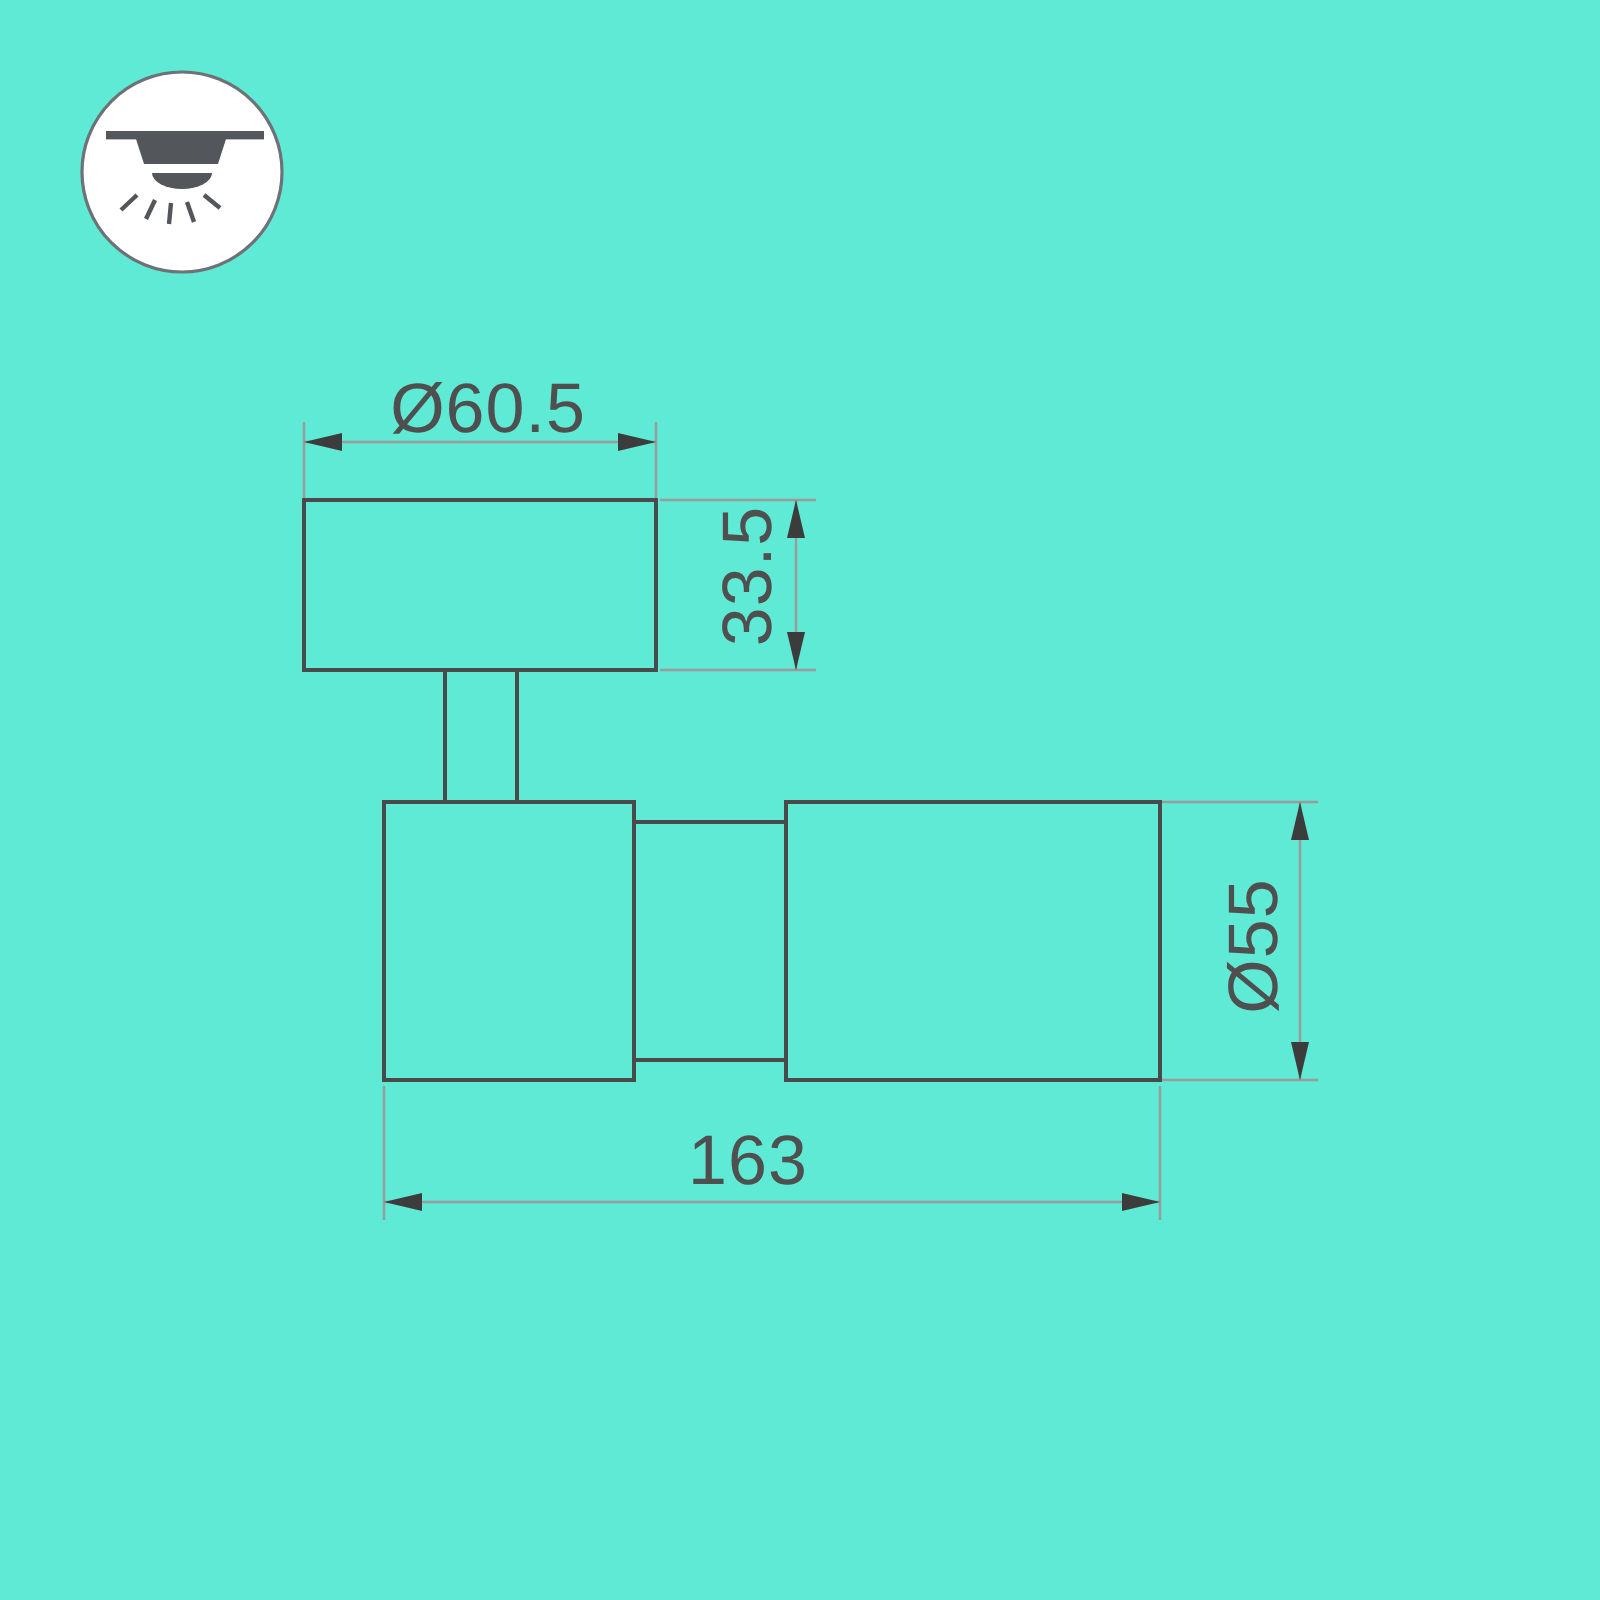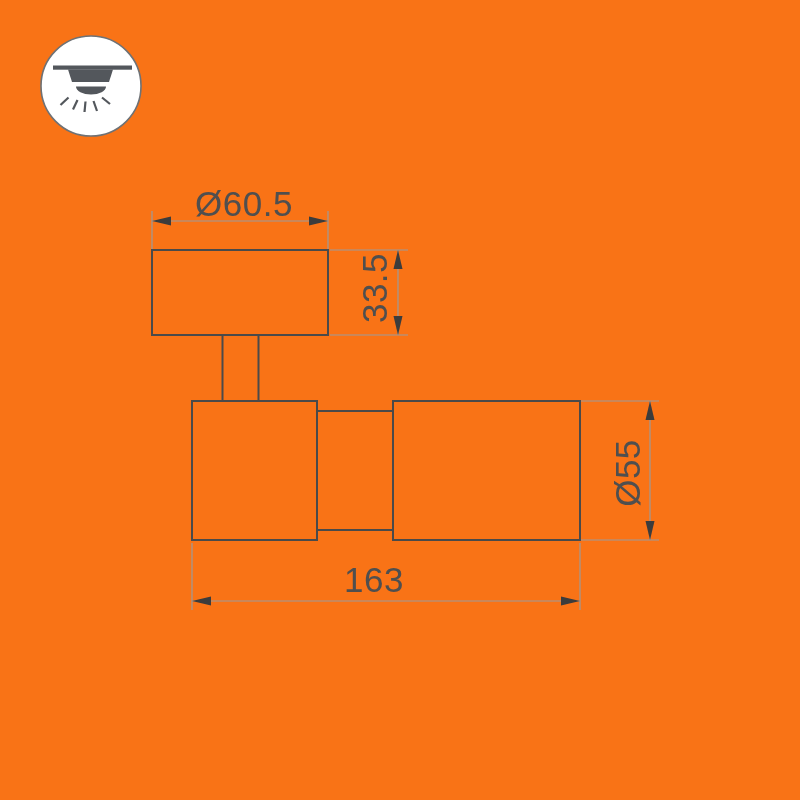--- a/index.html
+++ b/index.html
@@ -8,21 +8,21 @@
     width: 800px;
     height: 800px;
     background: #ffffff;
     overflow: hidden;
     font-family: "Liberation Sans", sans-serif;
   }
   .canvas {
     position: relative;
     width: 800px;
     height: 800px;
-    background: #f97316;
+    background: #5eead4;
   }
   svg { display: block; }
   text {
     font-family: "Liberation Sans", "DejaVu Sans", sans-serif;
     font-size: 35px;
     letter-spacing: 0.5px;
   }
 </style>
 </head>
 <body>

